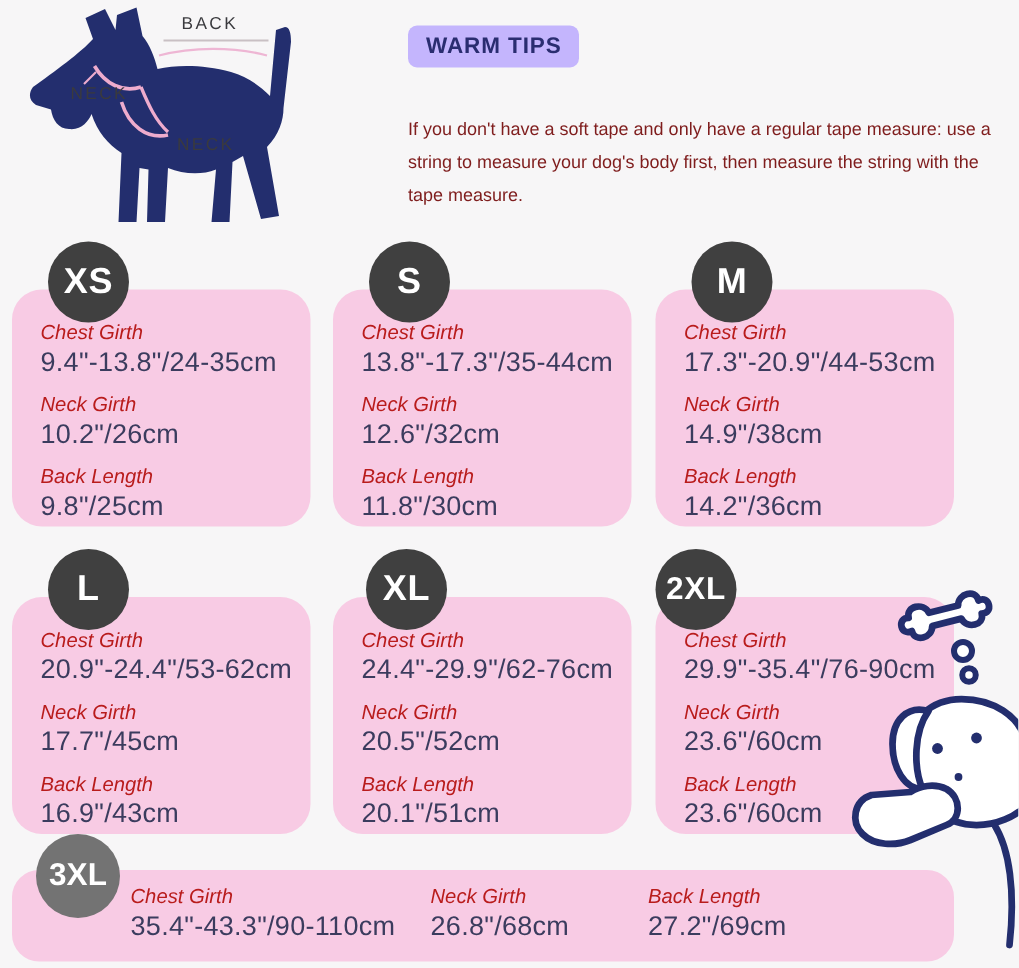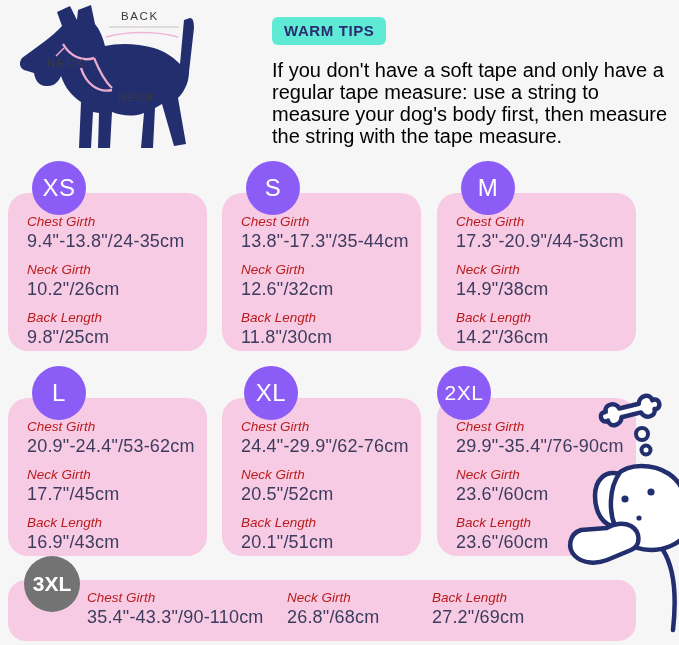--- a/index.html
+++ b/index.html
@@ -9,39 +9,39 @@
 
   
   .diagram { position:absolute; left:6px; top:0; width:235px; height:160px; }
   .diag-label { position:absolute; font-size:11.5px; letter-spacing:1.6px; color:#3a3a3e; font-weight:400; }
   .diag-label.back  { left:115px; top:10px; }
   .diag-label.neck  { left:25px;  top:57px;margin-left:16px; }
   .diag-label.chest { left:112px; top:91px; }
 
   
   .tips { position:absolute; left:272px; top:17px; width:400px; }
-  .tips-badge { display:inline-block; background:#5eead4; color:#2a2d70; font-weight:bold;
+  .tips-badge { display:inline-block; background:#c4b5fd; color:#2a2d70; font-weight:bold;
                 font-size:15px; letter-spacing:.6px; padding:5px 12px 6px; border-radius:6px; }
-  .tips-body { margin-top:14px; font-size:20px; line-height:22px; color:#000000; width:398px; }
+  .tips-body { margin-top:30px; font-size:12px; line-height:22px; color:#7f1d1d; width:398px; }
 
   
   .card { position:absolute; width:199px; height:158px; background:#f8cbe4; border-radius:20px;
           padding:20px 0 0 19px; }
   .c0 { left:8px;   top:193px; }
   .c1 { left:222px; top:193px; }
   .c2 { left:437px; top:193px; }
   .c3 { left:8px;   top:398px; }
   .c4 { left:222px; top:398px; }
   .c5 { left:437px; top:398px; }
   .group { margin-bottom:8px; }
   .flabel { font-size:13.5px; line-height:17px; color:#b91c1c;font-style:italic; }
   .fvalue { font-size:18px; line-height:23px; color:#3b3c5e; white-space:nowrap; letter-spacing:.2px; }
 
-  .badge { position:absolute; width:54px; height:54px; border-radius:50%; background:#8b5cf6;
-           color:#ffffff; font-weight:normal; font-size:24px; display:flex; align-items:center;
+  .badge { position:absolute; width:54px; height:54px; border-radius:50%; background:#404040;
+           color:#ffffff; font-weight:bold; font-size:24px; display:flex; align-items:center;
            justify-content:center; letter-spacing:.5px; }
   .b0 { left:32px;  top:161px; }
   .b1 { left:246px; top:161px; }
   .b2 { left:461px; top:161px; }
   .b3 { left:32px;  top:366px; }
   .b4 { left:244px; top:366px; }
   .b5 { left:437px; top:366px; font-size:21px; }
 
   
   .row3xl { position:absolute; left:8px; top:580px; width:628px; height:61px; background:#f8cbe4;

